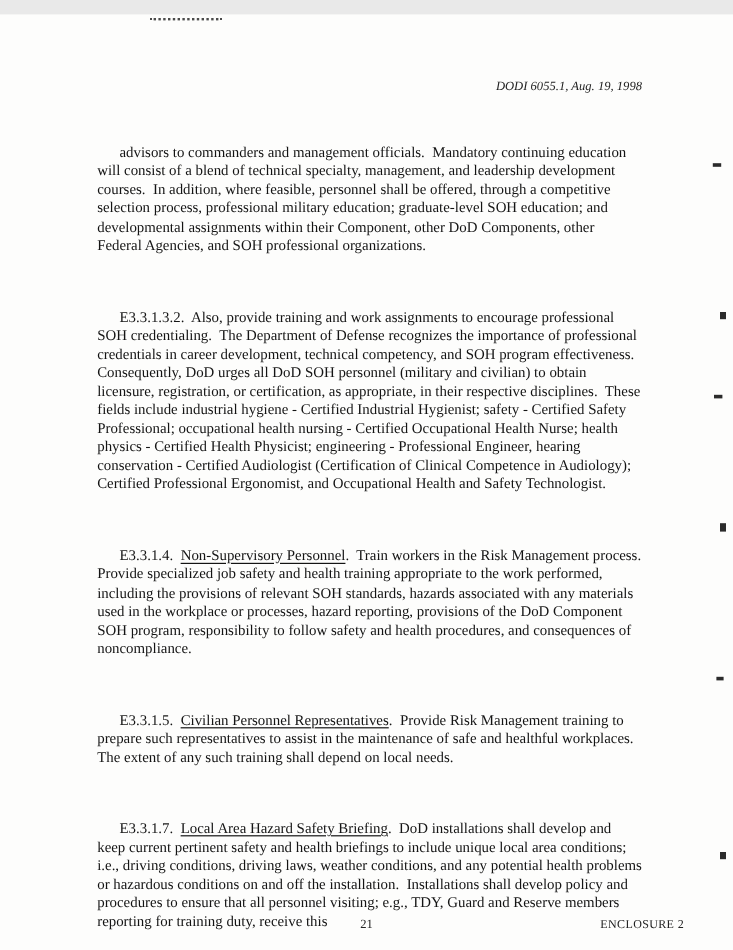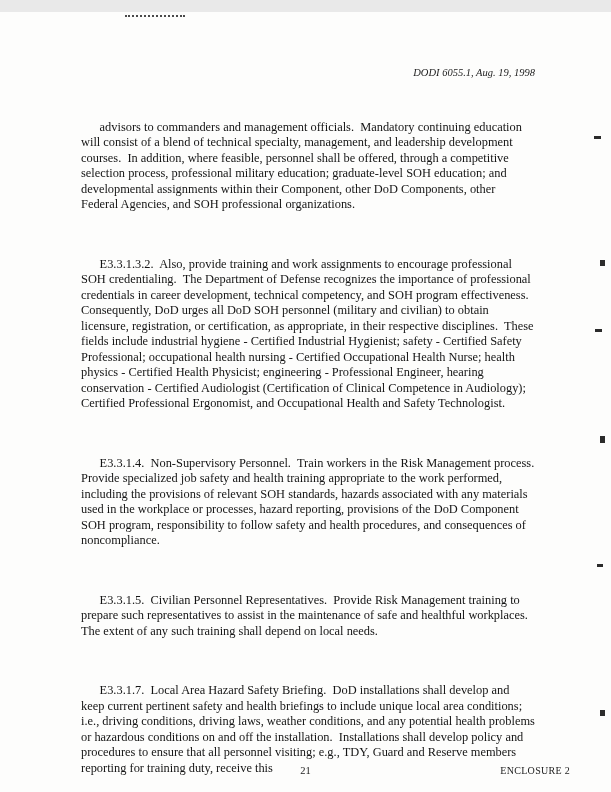--- a/index.html
+++ b/index.html
@@ -29,21 +29,21 @@
     width: 454px;
     font-size: 12.4px;
     line-height: 15.5px;
     color: #141414;
   }
   .para {
     margin-bottom: 13px;
     white-space: pre-wrap;
   }
   .para.indent { text-indent: 44px; }
-  .u { text-underline-offset: 2px; }
+  .u { text-decoration: underline; text-underline-offset: 2px; }
   .footer {
     position: absolute;
     left: 0;
     top: 753px;
     width: 611px;
     height: 16px;
     font-size: 10.5px;
     color: #222;
   }
   .page-num {

